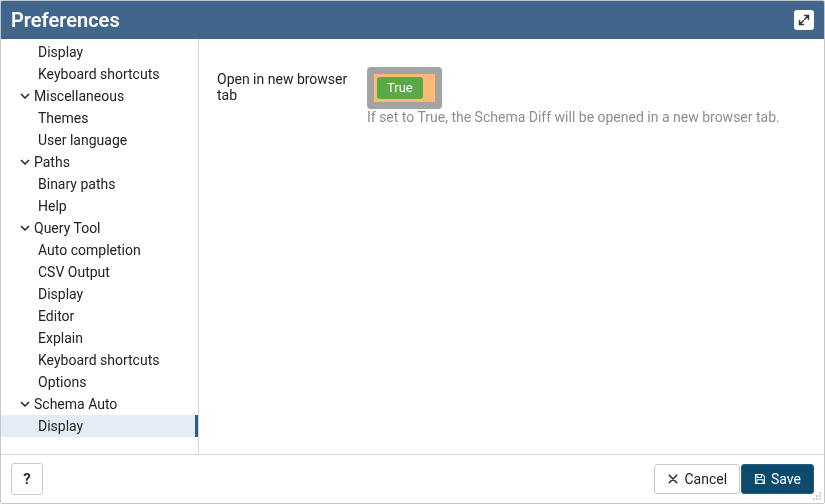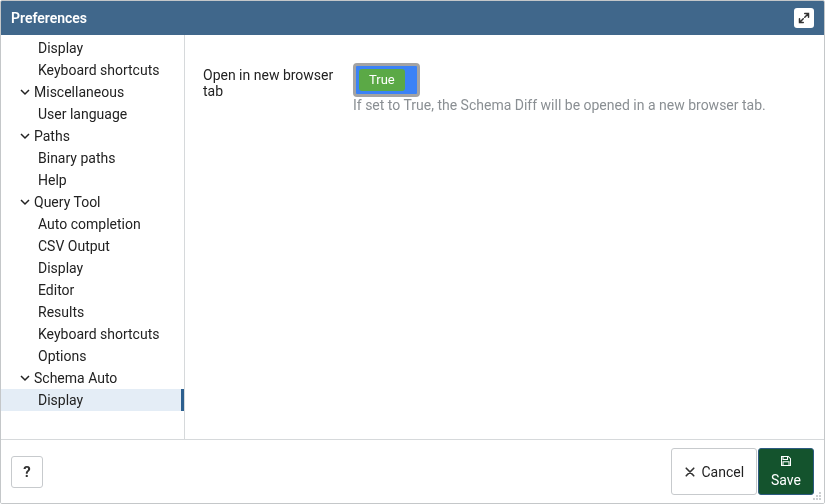--- a/index.html
+++ b/index.html
@@ -22,41 +22,41 @@
     overflow: hidden;
   }
   .titlebar {
     background: #40678b;
     color: #fff;
     display: flex;
     align-items: center;
     justify-content: space-between;
     padding: 7px 10px;
     font-weight: 600;
-    font-size: 14px;
+    font-size: 20px;
     gap: 23px;
   }
   .titlebar-icon {
     width: 20px; height: 20px;
     background: #fff;
     border-radius: 3px;
     display: flex;
     align-items: center;
     justify-content: center;
     cursor: pointer;
     color: #333;
   }
   .titlebar-icon svg { width: 12px; height: 12px; }
   .body {
     flex: 1;
     display: flex;
     overflow: hidden;
   }
   .sidebar {
-    width: 184px;
+    width: 198px;
     border-right: 1px solid #d6d9db;
     overflow-y: auto;
     position: relative;
   }
   .sidebar-inner {
     padding-top: 2px;
   }
   .tree-parent {
     padding: 3px 6px 3px 19px;
     display: flex;
@@ -95,22 +95,22 @@
     padding-top: 4px;
     color: #222;
   }
   .setting-control {
     flex: 1;
     padding-left: 4px;
   }
   .toggle {
     display: inline-flex;
     align-items: flex-start;
-    border: 3px solid #a3a3a3;
-    background: #3b82f6;
+    border: 7px solid #a3a3a3;
+    background: #fdba74;
     border-radius: 4px;
     padding: 3px;
     cursor: pointer;
   }
   .toggle-on {
     background: #5ba946;
     color: #fff;
     padding: 2px 10px;
     border-radius: 3px;
     font-size: 13px;
@@ -157,24 +157,23 @@
     border-radius: 3px;
     padding: 6px 12px;
     display: flex;
     align-items: center;
     cursor: pointer;
     font-size: 14px;
     color: #222;
     gap: 5px;
   }
   .btn.primary {
-    background: #14532d;
+    background: #0c4a6e;
     color: #fff;
     border-color: #2c5a80;
-    flex-direction: column;
   }
   .btn svg { width: 12px; height: 12px; }
   .resize-grip {
     position: absolute;
     right: 2px;
     bottom: 2px;
     width: 10px; height: 10px;
     color: #b5b9bc;
   }
   
@@ -201,40 +200,41 @@
     <div class="sidebar">
       <div class="sidebar-inner" id="sidebar-inner">
           <div class="tree-child"><span>Display</span></div>
           <div class="tree-child"><span>Keyboard shortcuts</span></div>
           <div class="tree-parent">
             <span class="chevron"><svg viewBox="0 0 10 10">
                 <path d="M1 3 L5 7 L9 3" fill="none" stroke="#222" stroke-width="1.5"></path>
               </svg></span>
             <span>Miscellaneous</span>
           </div>
+          <div class="tree-child"><span>Themes</span></div>
           <div class="tree-child"><span>User language</span></div>
           <div class="tree-parent">
             <span class="chevron"><svg viewBox="0 0 10 10">
                 <path d="M1 3 L5 7 L9 3" fill="none" stroke="#222" stroke-width="1.5"></path>
               </svg></span>
             <span>Paths</span>
           </div>
           <div class="tree-child"><span>Binary paths</span></div>
           <div class="tree-child"><span>Help</span></div>
           <div class="tree-parent">
             <span class="chevron"><svg viewBox="0 0 10 10">
                 <path d="M1 3 L5 7 L9 3" fill="none" stroke="#222" stroke-width="1.5"></path>
               </svg></span>
             <span>Query Tool</span>
           </div>
           <div class="tree-child"><span>Auto completion</span></div>
           <div class="tree-child"><span>CSV Output</span></div>
           <div class="tree-child"><span>Display</span></div>
           <div class="tree-child"><span>Editor</span></div>
-          <div class="tree-child"><span>Results</span></div>
+          <div class="tree-child"><span>Explain</span></div>
           <div class="tree-child"><span>Keyboard shortcuts</span></div>
           <div class="tree-child"><span>Options</span></div>
           <div class="tree-parent">
             <span class="chevron"><svg viewBox="0 0 10 10">
                 <path d="M1 3 L5 7 L9 3" fill="none" stroke="#222" stroke-width="1.5"></path>
               </svg></span>
             <span>Schema Auto</span>
           </div>
           <div class="tree-child selected"><span>Display</span></div>
         </div>

